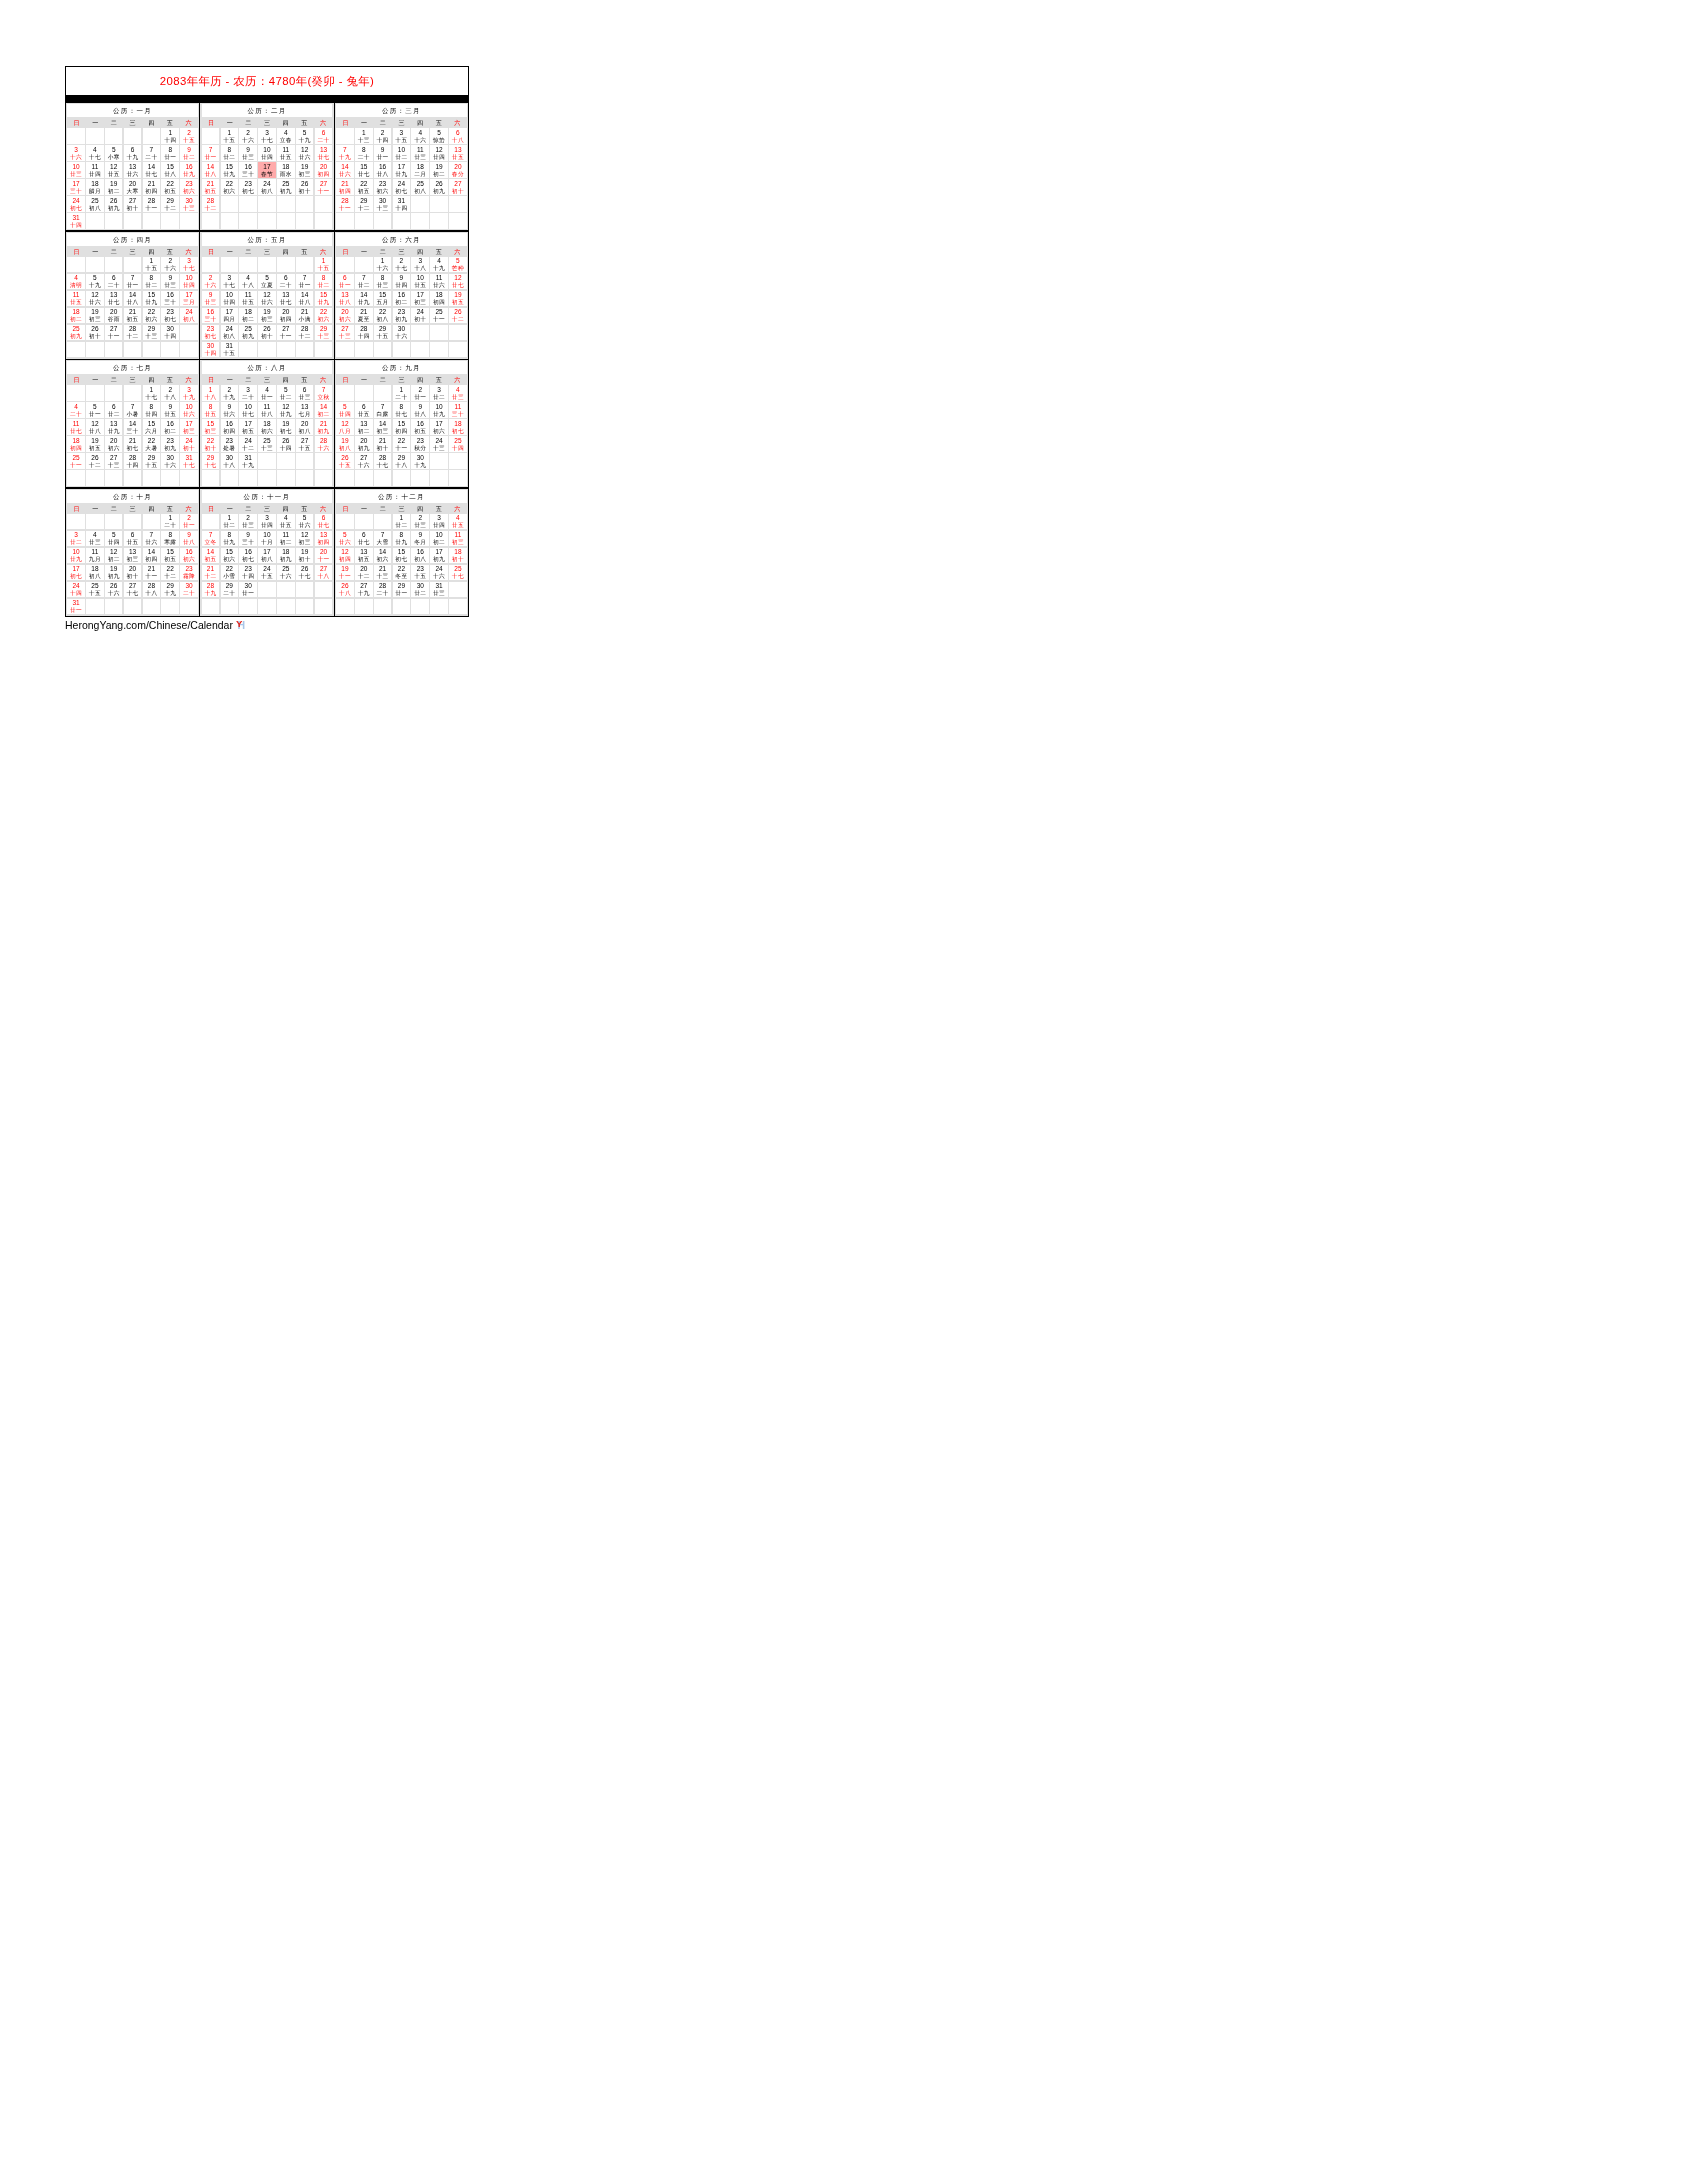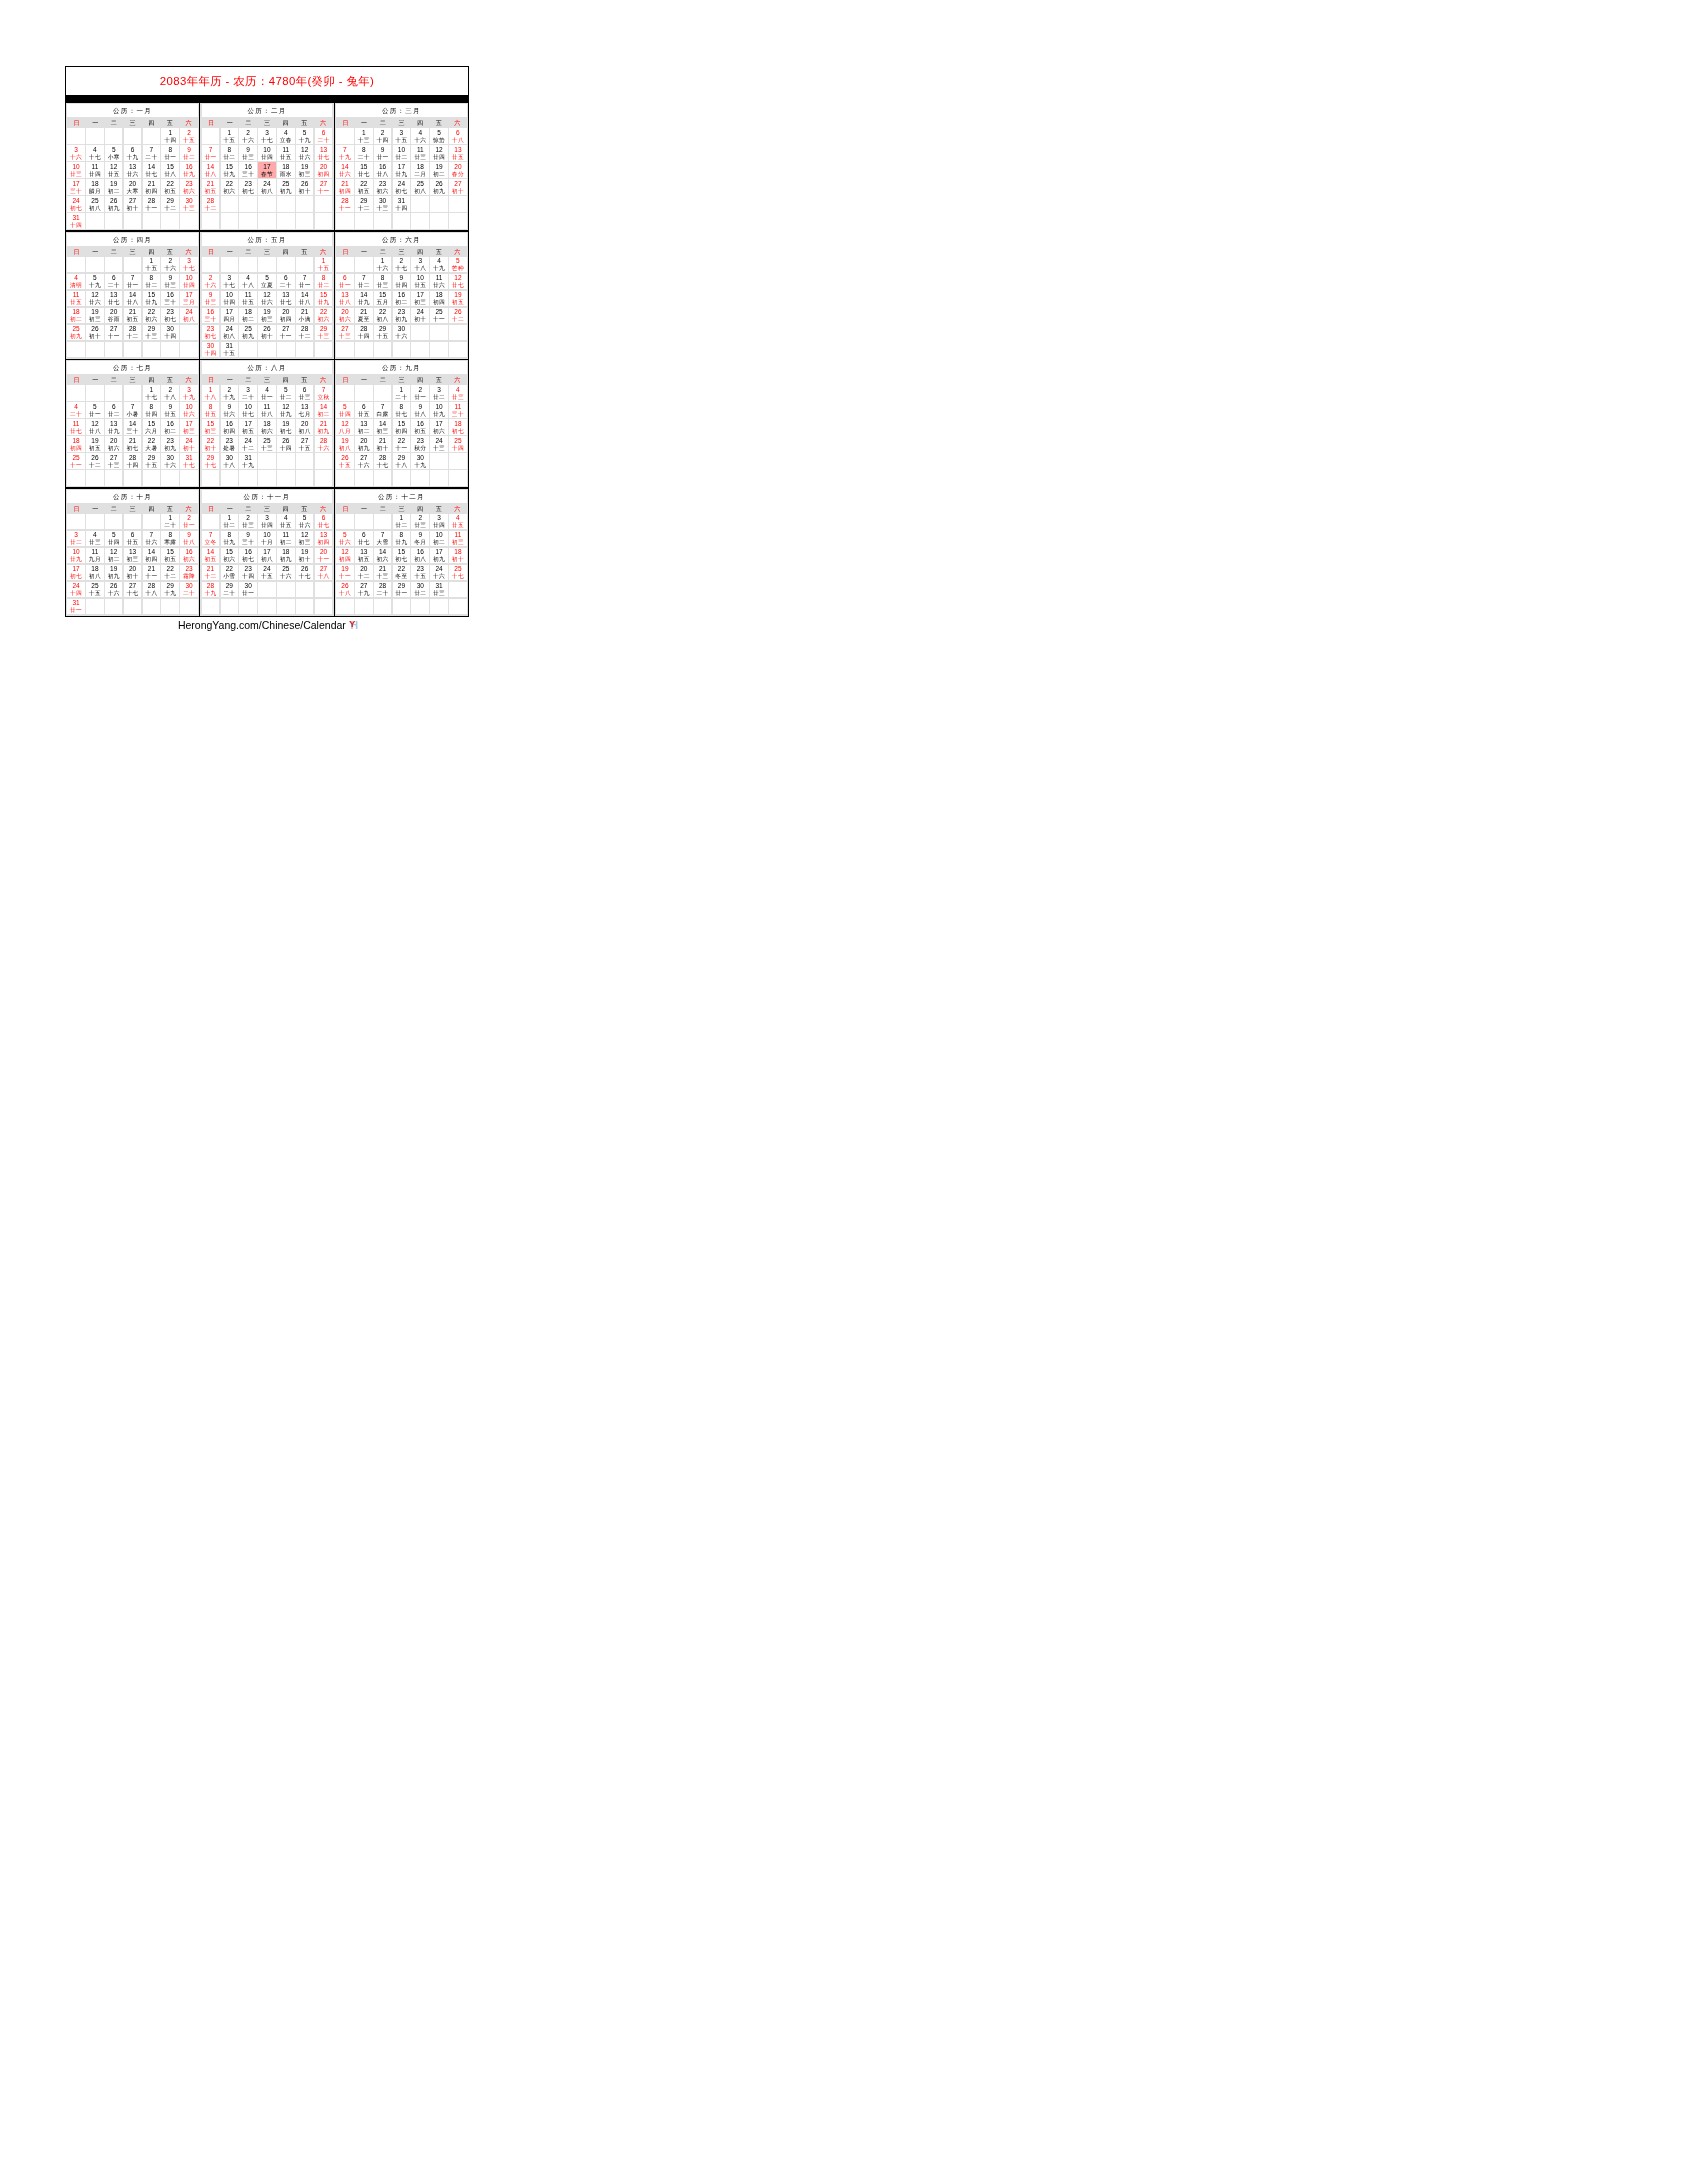--- a/index.html
+++ b/index.html
@@ -24,21 +24,21 @@
     height:11px; line-height:11px; font-size:6.1px; text-align:center; background:#e0e0e0;
   }
   .m-grid { display:grid; grid-template-columns:repeat(7,1fr); grid-auto-rows:15.7px; gap:1.3px; }
   .c { background:#fff; text-align:center; overflow:hidden; }
   .c .d { font-size:6.5px; line-height:7.9px; padding-top:0.4px; }
   .c .l { font-size:5.7px; line-height:6.5px; letter-spacing:0.4px; white-space:nowrap; }
   .red { color:#ff0000; }
   .hl { background:#ffaaaa; }
   .footer {
     position:absolute; left:65px; top:619px; width:406px;
-    text-align:center; font-size:10.5px; white-space:nowrap;
+    text-align:left; font-size:10.5px; white-space:nowrap;
   }
   .footer .link { color:#000; text-decoration:none; }
   .logo { display:inline-block; position:relative; width:9.2px; height:11.4px; margin-left:3.1px; vertical-align:-1.7px; }
   .logo .lh { position:absolute; right:0; top:0; font-size:10.5px; font-weight:bold; color:#a9c6e8; }
   .logo .ly { position:absolute; left:0; top:-1.3px; font-size:9.6px; font-weight:bold; color:#e32119; }
 </style>
 </head>
 <body>
 
 <div class="calendar">

